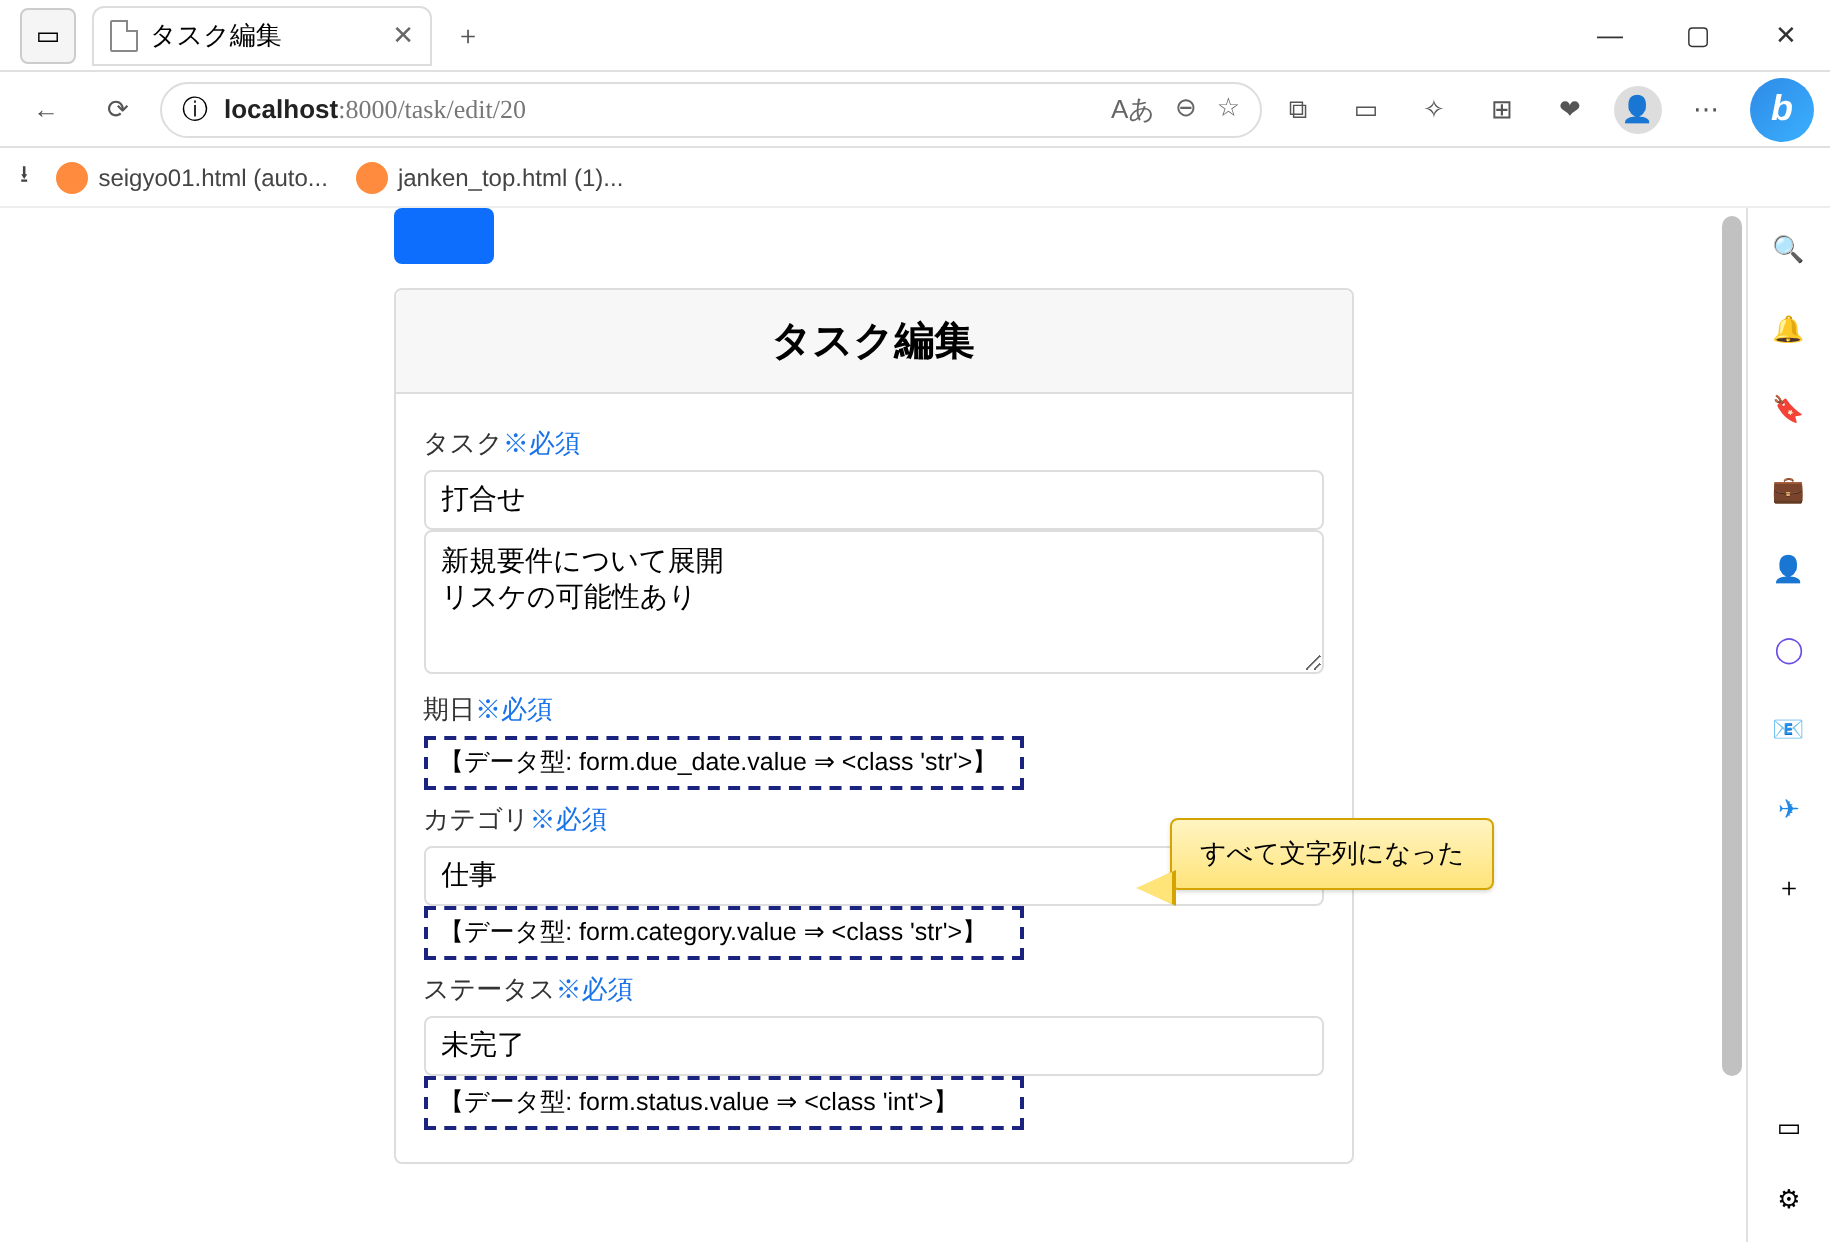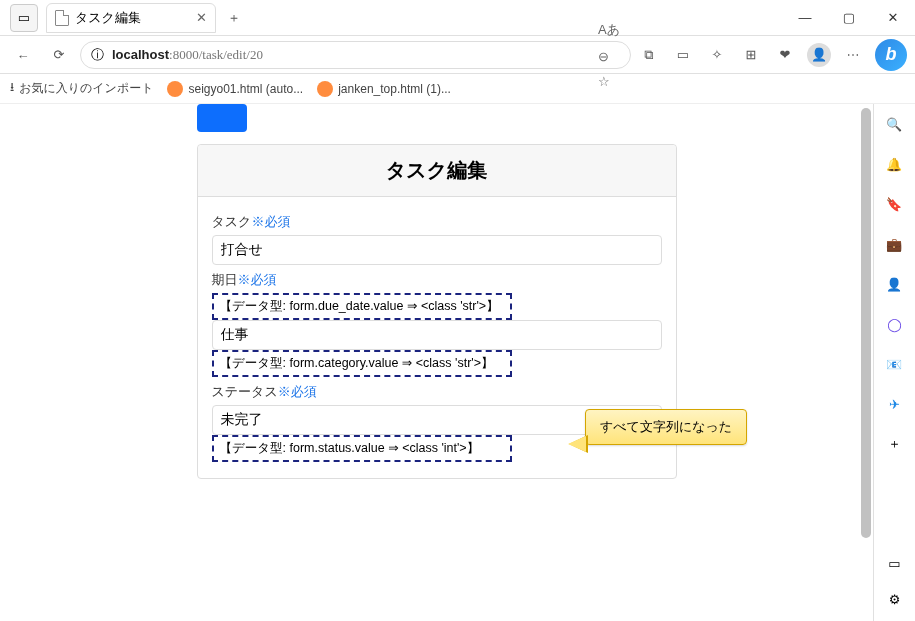--- a/index.html
+++ b/index.html
@@ -62,21 +62,21 @@
       height: 28px;
       border: 1px solid #ddd;
       border-radius: 14px;
       display: flex; align-items: center;
       padding: 0 10px;
       gap: 8px;
       background: #fff;
     }
     .url-host { font-weight: 600; color: #222; }
     .url-path { color: #777; font-family: Liberation Serif, serif; }
-    .url-icons { margin-left: auto; display:flex; gap:10px; color:#666;flex-direction:column;}
+    .url-icons { margin-left: auto; display:flex; gap:10px; color:#666;}
     .right-icons { display:flex; gap:10px; color:#555; align-items:center;}
     .right-icons > div {width:24px;height:24px;display:flex;align-items:center;justify-content:center;cursor:pointer;}
     .copilot-icon {
       width:32px;height:32px;border-radius:50%;
       background: linear-gradient(135deg,#2e8ae6,#3bb0ff);
       display:flex;align-items:center;justify-content:center;
       color:#fff;font-weight:bold;font-size:18px;font-style:italic;
       margin-left:4px;
     }
     
@@ -232,21 +232,20 @@
     <div>❤</div>
     <div class="avatar-circle">👤</div>
     <div>⋯</div>
   </div>
   <div class="copilot-icon">b</div>
 </div>
 
 <div class="bookbar">
   <div class="bookbar-item">
     <span>⭳</span>
-    <span>お気に入りのインポート</span>
   </div>
   <div class="bookbar-item">
     <span class="bm-icon"></span>
     <span>seigyo01.html (auto...</span>
   </div>
   <div class="bookbar-item">
     <span class="bm-icon"></span>
     <span>janken_top.html (1)...</span>
   </div>
 </div>
@@ -258,26 +257,31 @@
 
       <div class="card">
         <div class="card-header">タスク編集</div>
         <div class="card-body">
 
           <div class="field-label">
             <span>タスク</span><span class="req">※必須</span>
           </div>
           <input class="form-input" value="打合せ" style="">
 
+          <textarea class="form-textarea" style="">新規要件について展開
+リスケの可能性あり</textarea>
 
           <div class="field-label">
             <span>期日</span><span class="req">※必須</span>
           </div>
           <div class="debug-box">【データ型: form.due_date.value ⇒ &lt;class 'str'&gt;】</div>
 
+          <div class="field-label">
+            <span>カテゴリ</span><span class="req">※必須</span>
+          </div>
           <input class="form-input" value="仕事" style="">
           <div class="debug-box">【データ型: form.category.value ⇒ &lt;class 'str'&gt;】</div>
 
           <div class="field-label">
             <span>ステータス</span><span class="req">※必須</span>
           </div>
           <input class="form-input" value="未完了" style="">
           <div class="debug-box">【データ型: form.status.value ⇒ &lt;class 'int'&gt;】</div>
 
         </div>

